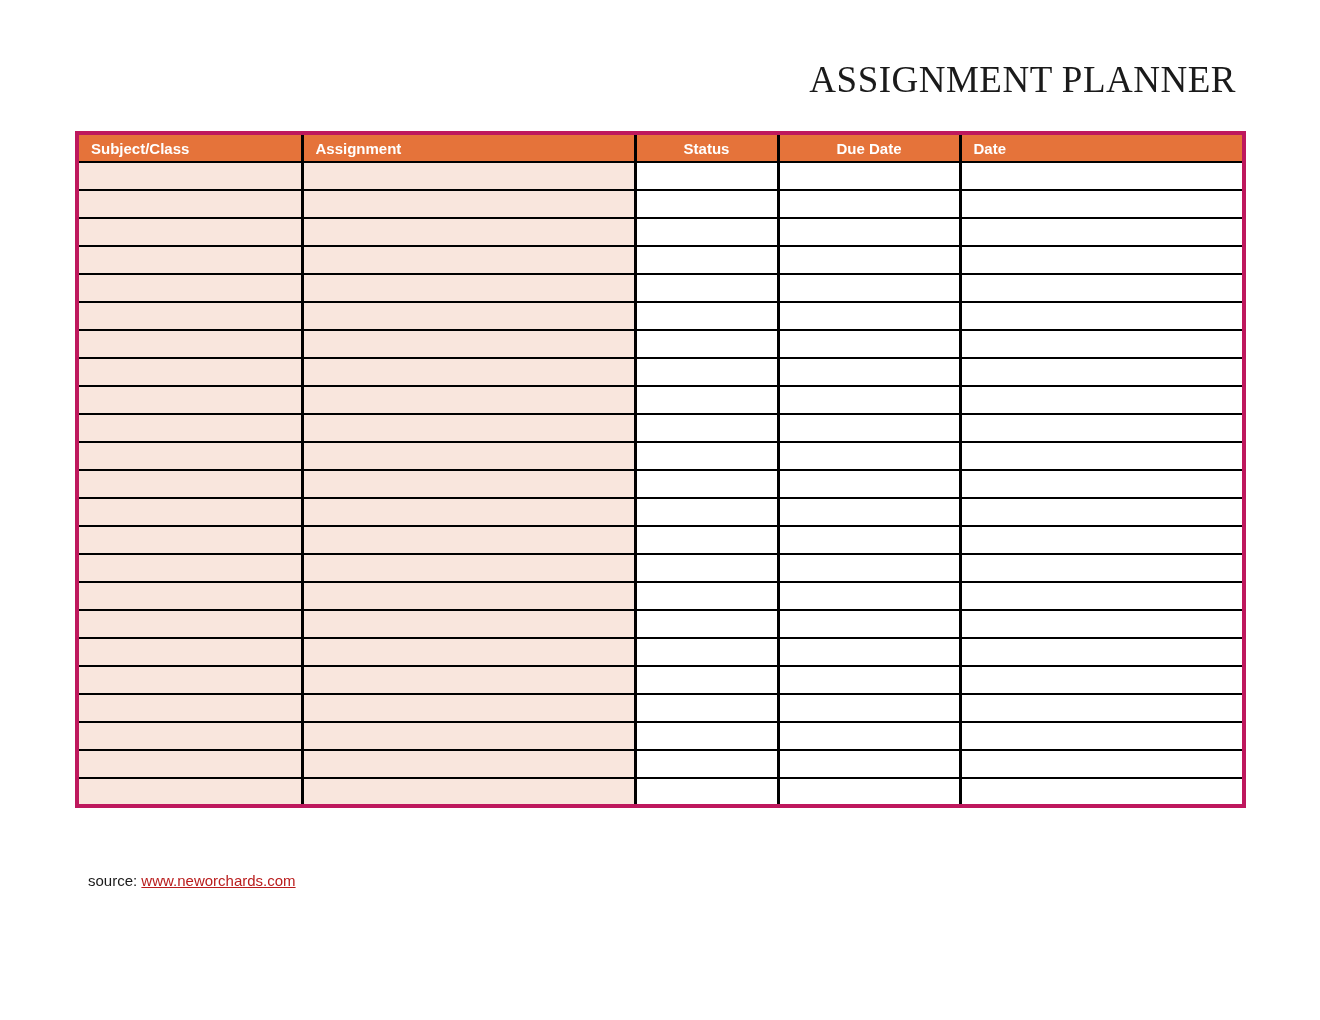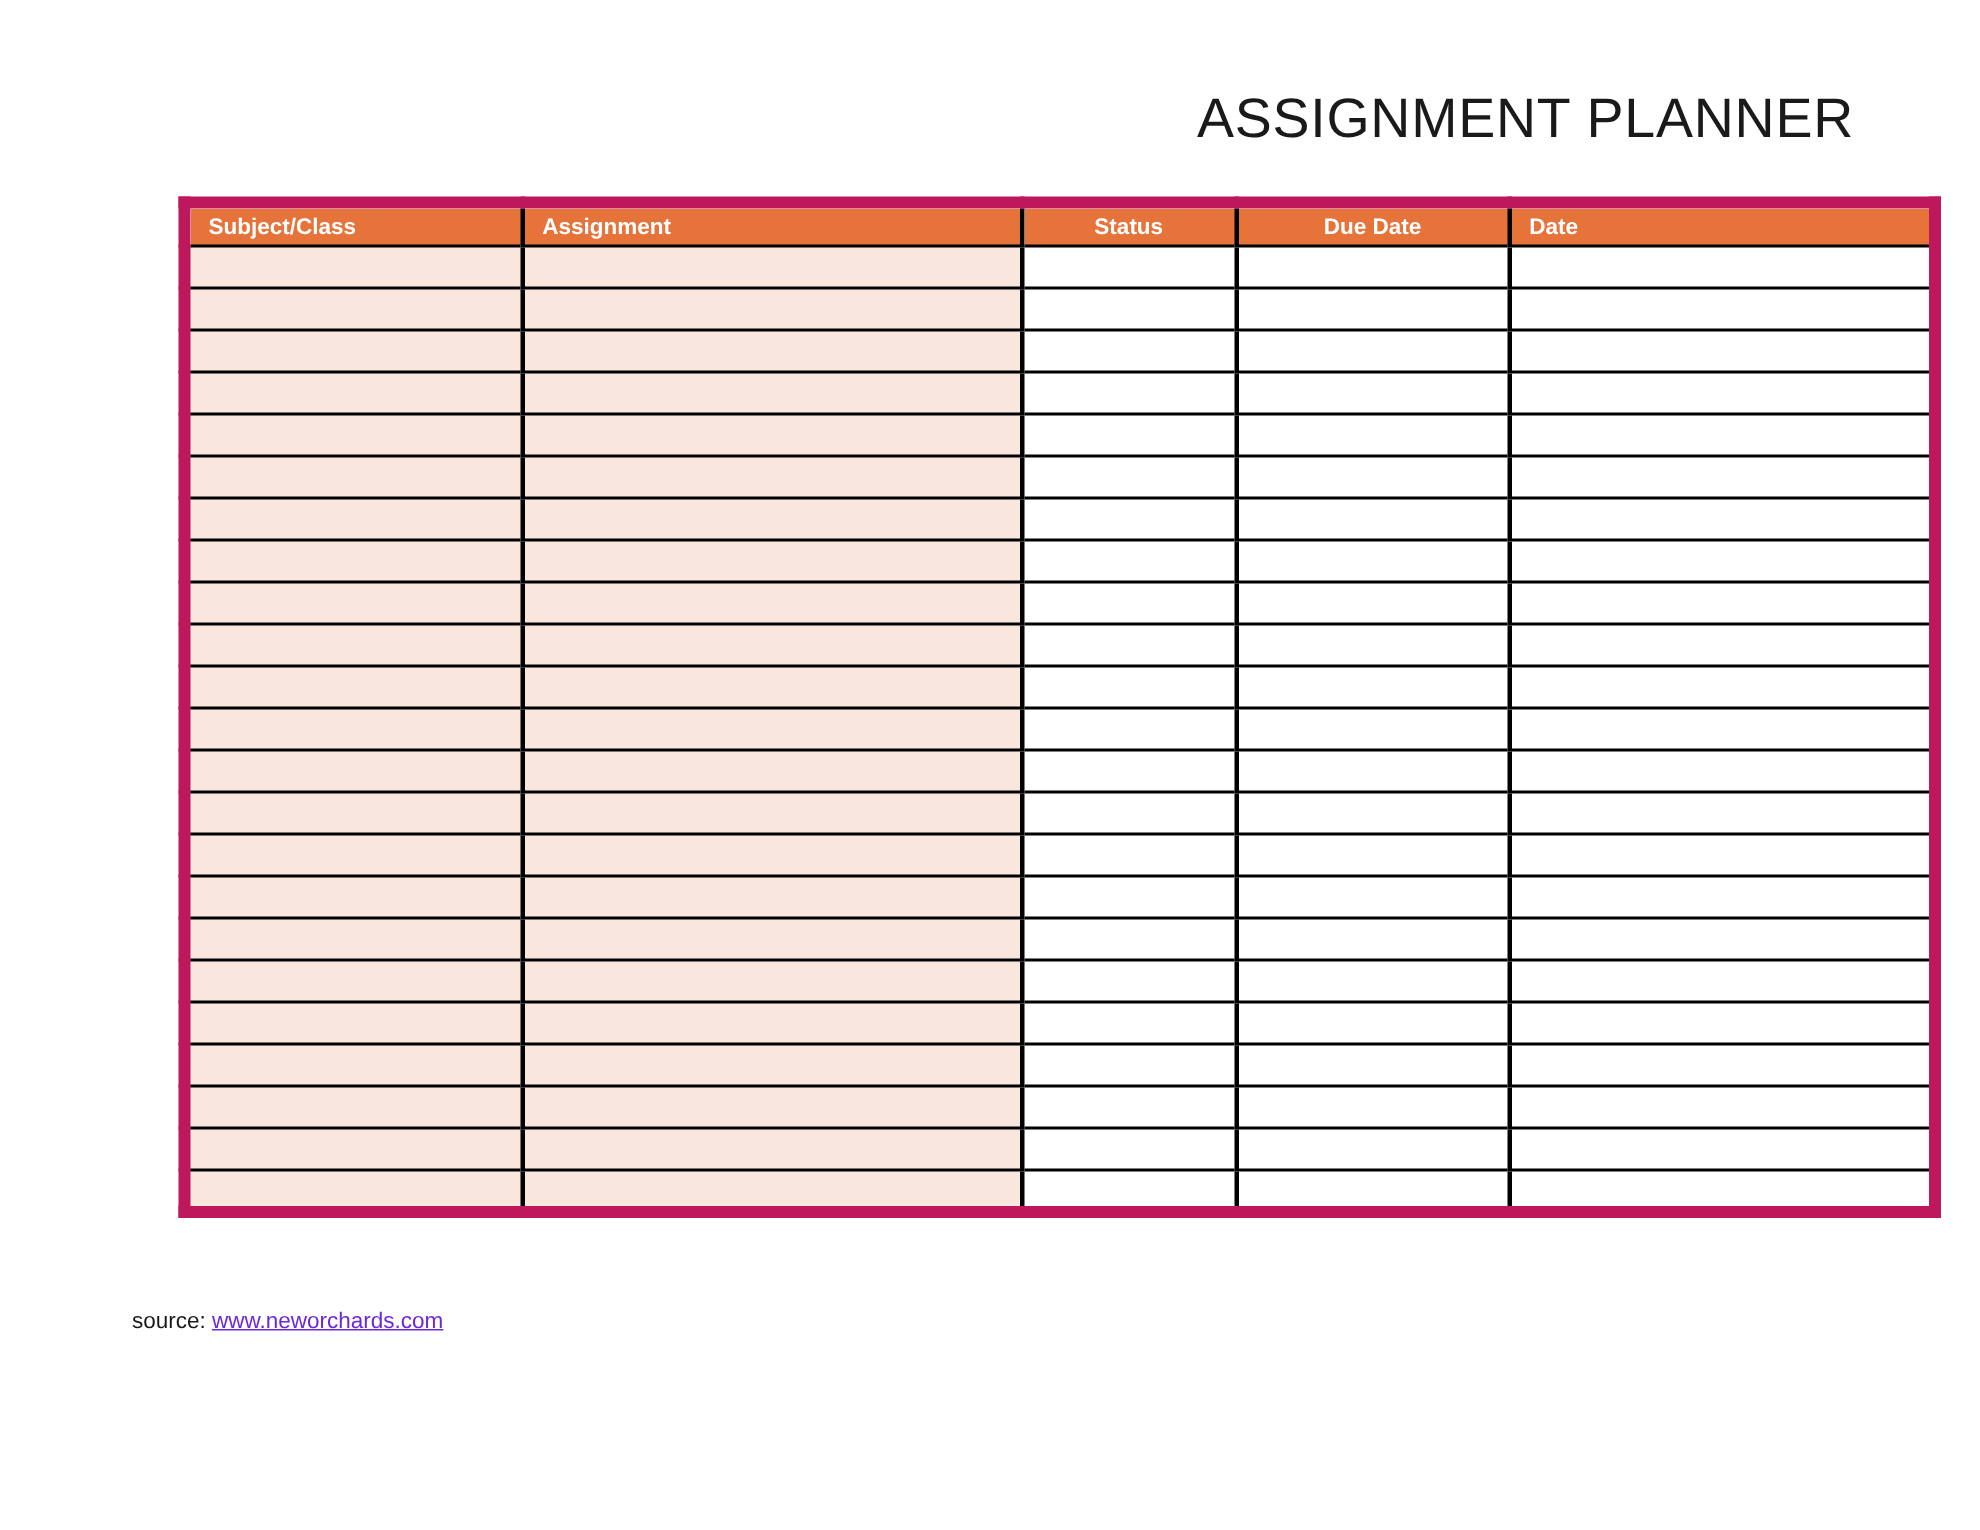--- a/index.html
+++ b/index.html
@@ -13,34 +13,34 @@
 
   .title {
     position: absolute;
     top: 58px;
     right: 84px;
     font-size: 37px;
     font-weight: 400;
     letter-spacing: 0.5px;
     color: #1a1a1a;
     white-space: nowrap;
+    font-family: Liberation Serif, serif;
   }
 
   .planner-wrap {
     position: absolute;
     left: 75px;
     top: 131px;
     width: 1167px;
   }
   table.planner {
     width: 100%;
     border-collapse: collapse;
     table-layout: fixed;
-    border: 8px solid #be185d;
-    margin-left: 44px;
+    border: 4px solid #be185d;
   }
   col.c0 { width: 225px; }
   col.c1 { width: 333px; }
   col.c2 { width: 143px; }
   col.c3 { width: 182px; }
   col.c4 { width: 284px; }
 
   table.planner th {
     background: #E5733A;
     color: #ffffff;
@@ -71,21 +71,21 @@
   table.planner td.col-0, table.planner th.col-0 { border-right-width: 2px; }
 
   .source-line {
     position: absolute;
     left: 88px;
     top: 872px;
     font-size: 15px;
     color: #1a1a1a;
   }
   .source-line a {
-    color: #6d28d9;
+    color: #b91c1c;
     text-decoration: underline;
     cursor: pointer;
   }
 </style>
 </head>
 <body>
 
 <div class="page">
 
   <div class="title">ASSIGNMENT PLANNER</div>

